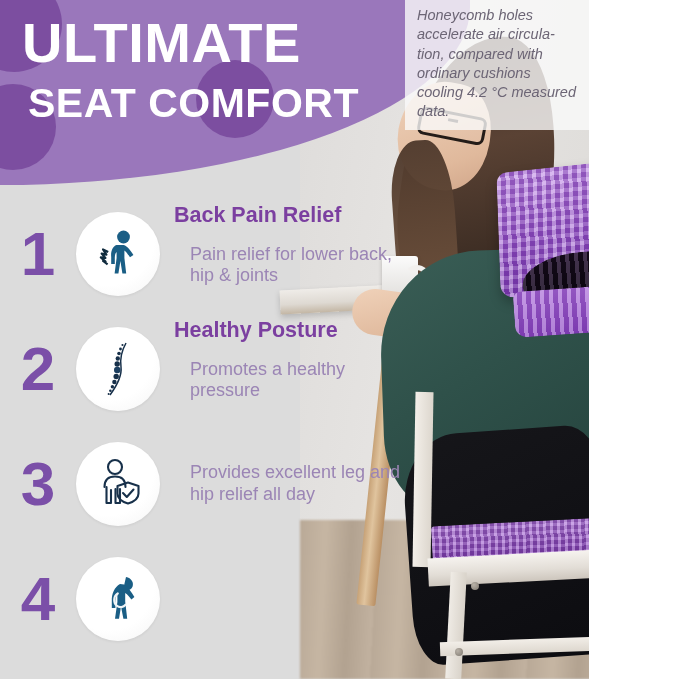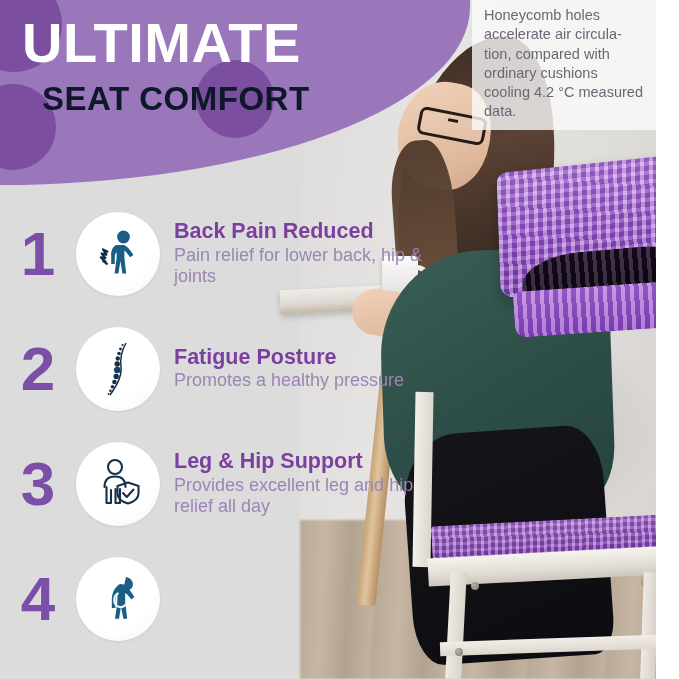--- a/index.html
+++ b/index.html
@@ -6,21 +6,21 @@
     margin: 0;
     padding: 0;
     background: #ffffff;
   }
   body {
     font-family: "Liberation Sans", sans-serif;
   }
 
   #infographic {
     position: relative;
-    width: 656px;
+    width: 589px;
     height: 679px;
     overflow: hidden;
     background: #dcdcdc;
   }
 
   
   .photo {
     position: absolute;
     inset: 0;
     overflow: hidden;
@@ -271,41 +271,42 @@
   .title-1 {
     color: #ffffff;
     font-size: 56px;
     font-weight: bold;
     letter-spacing: .5px;
     line-height: 1.05;
     margin: 0;
     white-space: nowrap;
   }
   .title-2 {
-    color: #0f172a;
-    font-size: 33px;
+    color: #ffffff;
+    font-size: 41px;
     font-weight: bold;
     letter-spacing: .5px;
     line-height: 1.1;
-    margin: 8px 0 0 20px;
+    margin: 8px 0 0 6px;
     white-space: nowrap;
   }
 
   
   .callout {
     position: absolute;
     right: 0; top: 0;
     width: 184px;
     padding: 6px 10px 8px 12px;
     background: rgba(250,250,250,.80);
     color: #6c6575;
     font-size: 14.5px;
     line-height: 1.33;
     box-sizing: border-box;
     z-index: 6;
+    font-style: italic;
   }
   .callout p { margin: 0; }
 
   
   .features {
     position: absolute;
     left: 0; top: 196px;
     width: 430px;
     z-index: 5;
   }
@@ -342,21 +343,21 @@
     font-size: 21.5px;
     font-weight: bold;
     line-height: 1.1;
     margin: 0 0 1px 0;
     white-space: nowrap;
   }
   .f-desc {
     color: #9b85b5;
     font-size: 18px;
     line-height: 1.18;
-    margin: 0;
+    margin: 16px;
   }
 </style>
 </head>
 <body>
 
 <div id="infographic">
 
   <div class="photo">
     <div class="wall"></div>
     <div class="floor"></div>
@@ -414,21 +415,21 @@
           <path d="M26.5 19 C22.5 20.5 20.6 25.5 21.2 31 L21.2 38 L24.8 38 L24.8 31.5
                    C24.8 29 25.6 27 26.6 26 L26.6 32 L24.6 47.5 L28.4 47.5 L30.4 35
                    L32.4 47.5 L36.2 47.5 L34.4 32 L34.4 24.5
                    C36.2 25.8 38.2 28.8 40 31.2 L43.4 29
                    C40.6 24.4 37.6 20.2 33.6 19 Z" fill="#1a5e85"></path>
           <path d="M18.2 26 L13 23.4 L16.4 28.6 L11.6 27.6 L15.4 32 L10.8 31.4 L15.6 35.6
                    L13 35 L17.6 38.4" fill="none" stroke="#102b3d" stroke-width="2.1" stroke-linejoin="round"></path>
         </svg>
       </div>
       <div class="f-text">
-        <p class="f-title">Back Pain Reduced</p>
+        <p class="f-title">Back Pain Relief</p>
         <p class="f-desc">Pain relief for lower back, hip &amp; joints</p>
       </div>
     </div>
 
     <div class="feature">
       <div class="f-num">2</div>
       <div class="f-icon">
         <svg width="60" height="60" viewBox="0 0 60 60" aria-hidden="true">
           <path d="M38 4 C33 13 32 21 33 28 C34 36 30 45 22 56" fill="none" stroke="#17304a" stroke-width="1.5"></path>
           <circle cx="34.5" cy="6" r="1.1" fill="#17304a"></circle>
@@ -438,42 +439,41 @@
           <circle cx="29.2" cy="25" r="2.7" fill="#17304a"></circle>
           <circle cx="29.3" cy="31" r="3.3" fill="#1d3f60"></circle>
           <circle cx="28.2" cy="37.5" r="2.7" fill="#17304a"></circle>
           <circle cx="26.4" cy="43" r="2.2" fill="#17304a"></circle>
           <circle cx="24.4" cy="47.8" r="1.7" fill="#17304a"></circle>
           <circle cx="22.4" cy="51.8" r="1.3" fill="#17304a"></circle>
           <circle cx="20.6" cy="55" r="1.0" fill="#17304a"></circle>
         </svg>
       </div>
       <div class="f-text">
-        <p class="f-title">Fatigue Posture</p>
+        <p class="f-title">Healthy Posture</p>
         <p class="f-desc">Promotes a healthy pressure</p>
       </div>
     </div>
 
     <div class="feature">
       <div class="f-num">3</div>
       <div class="f-icon">
         <svg width="56" height="56" viewBox="0 0 56 56" aria-hidden="true">
           <g fill="none" stroke="#17304a" stroke-width="2.1" stroke-linecap="round" stroke-linejoin="round">
             <circle cx="25" cy="11" r="7"></circle>
             <path d="M14.5 31 C14.5 24 18.5 20.5 25 20.5 C31.5 20.5 35.5 24 35.5 31"></path>
             <path d="M16.5 31 L16.5 47 L21 47 L21 34"></path>
             <path d="M25.5 33 L25.5 47 L30 47 L30 33"></path>
             <path d="M38 26.5 L48.5 30 L48.5 37.5 C48.5 42.5 43.8 45.8 38 47.5
                      C32.2 45.8 27.5 42.5 27.5 37.5 L27.5 30 Z"></path>
             <path d="M33 37 L36.8 41 L43.5 33.5"></path>
           </g>
         </svg>
       </div>
       <div class="f-text">
-        <p class="f-title">Leg &amp; Hip Support</p>
         <p class="f-desc">Provides excellent leg and hip relief all day</p>
       </div>
     </div>
 
     <div class="feature">
       <div class="f-num">4</div>
       <div class="f-icon">
         <svg width="56" height="56" viewBox="0 0 56 56" aria-hidden="true">
           <path d="M36 6 C41.5 7 44 11.5 42.6 15.5 C41.4 19 37 20.5 33 19 Z" fill="#1a5e85"></path>
           <path d="M30 13 C24.5 16 21.5 23 21.8 30 L21.8 37 L25.4 37 L25.4 30

